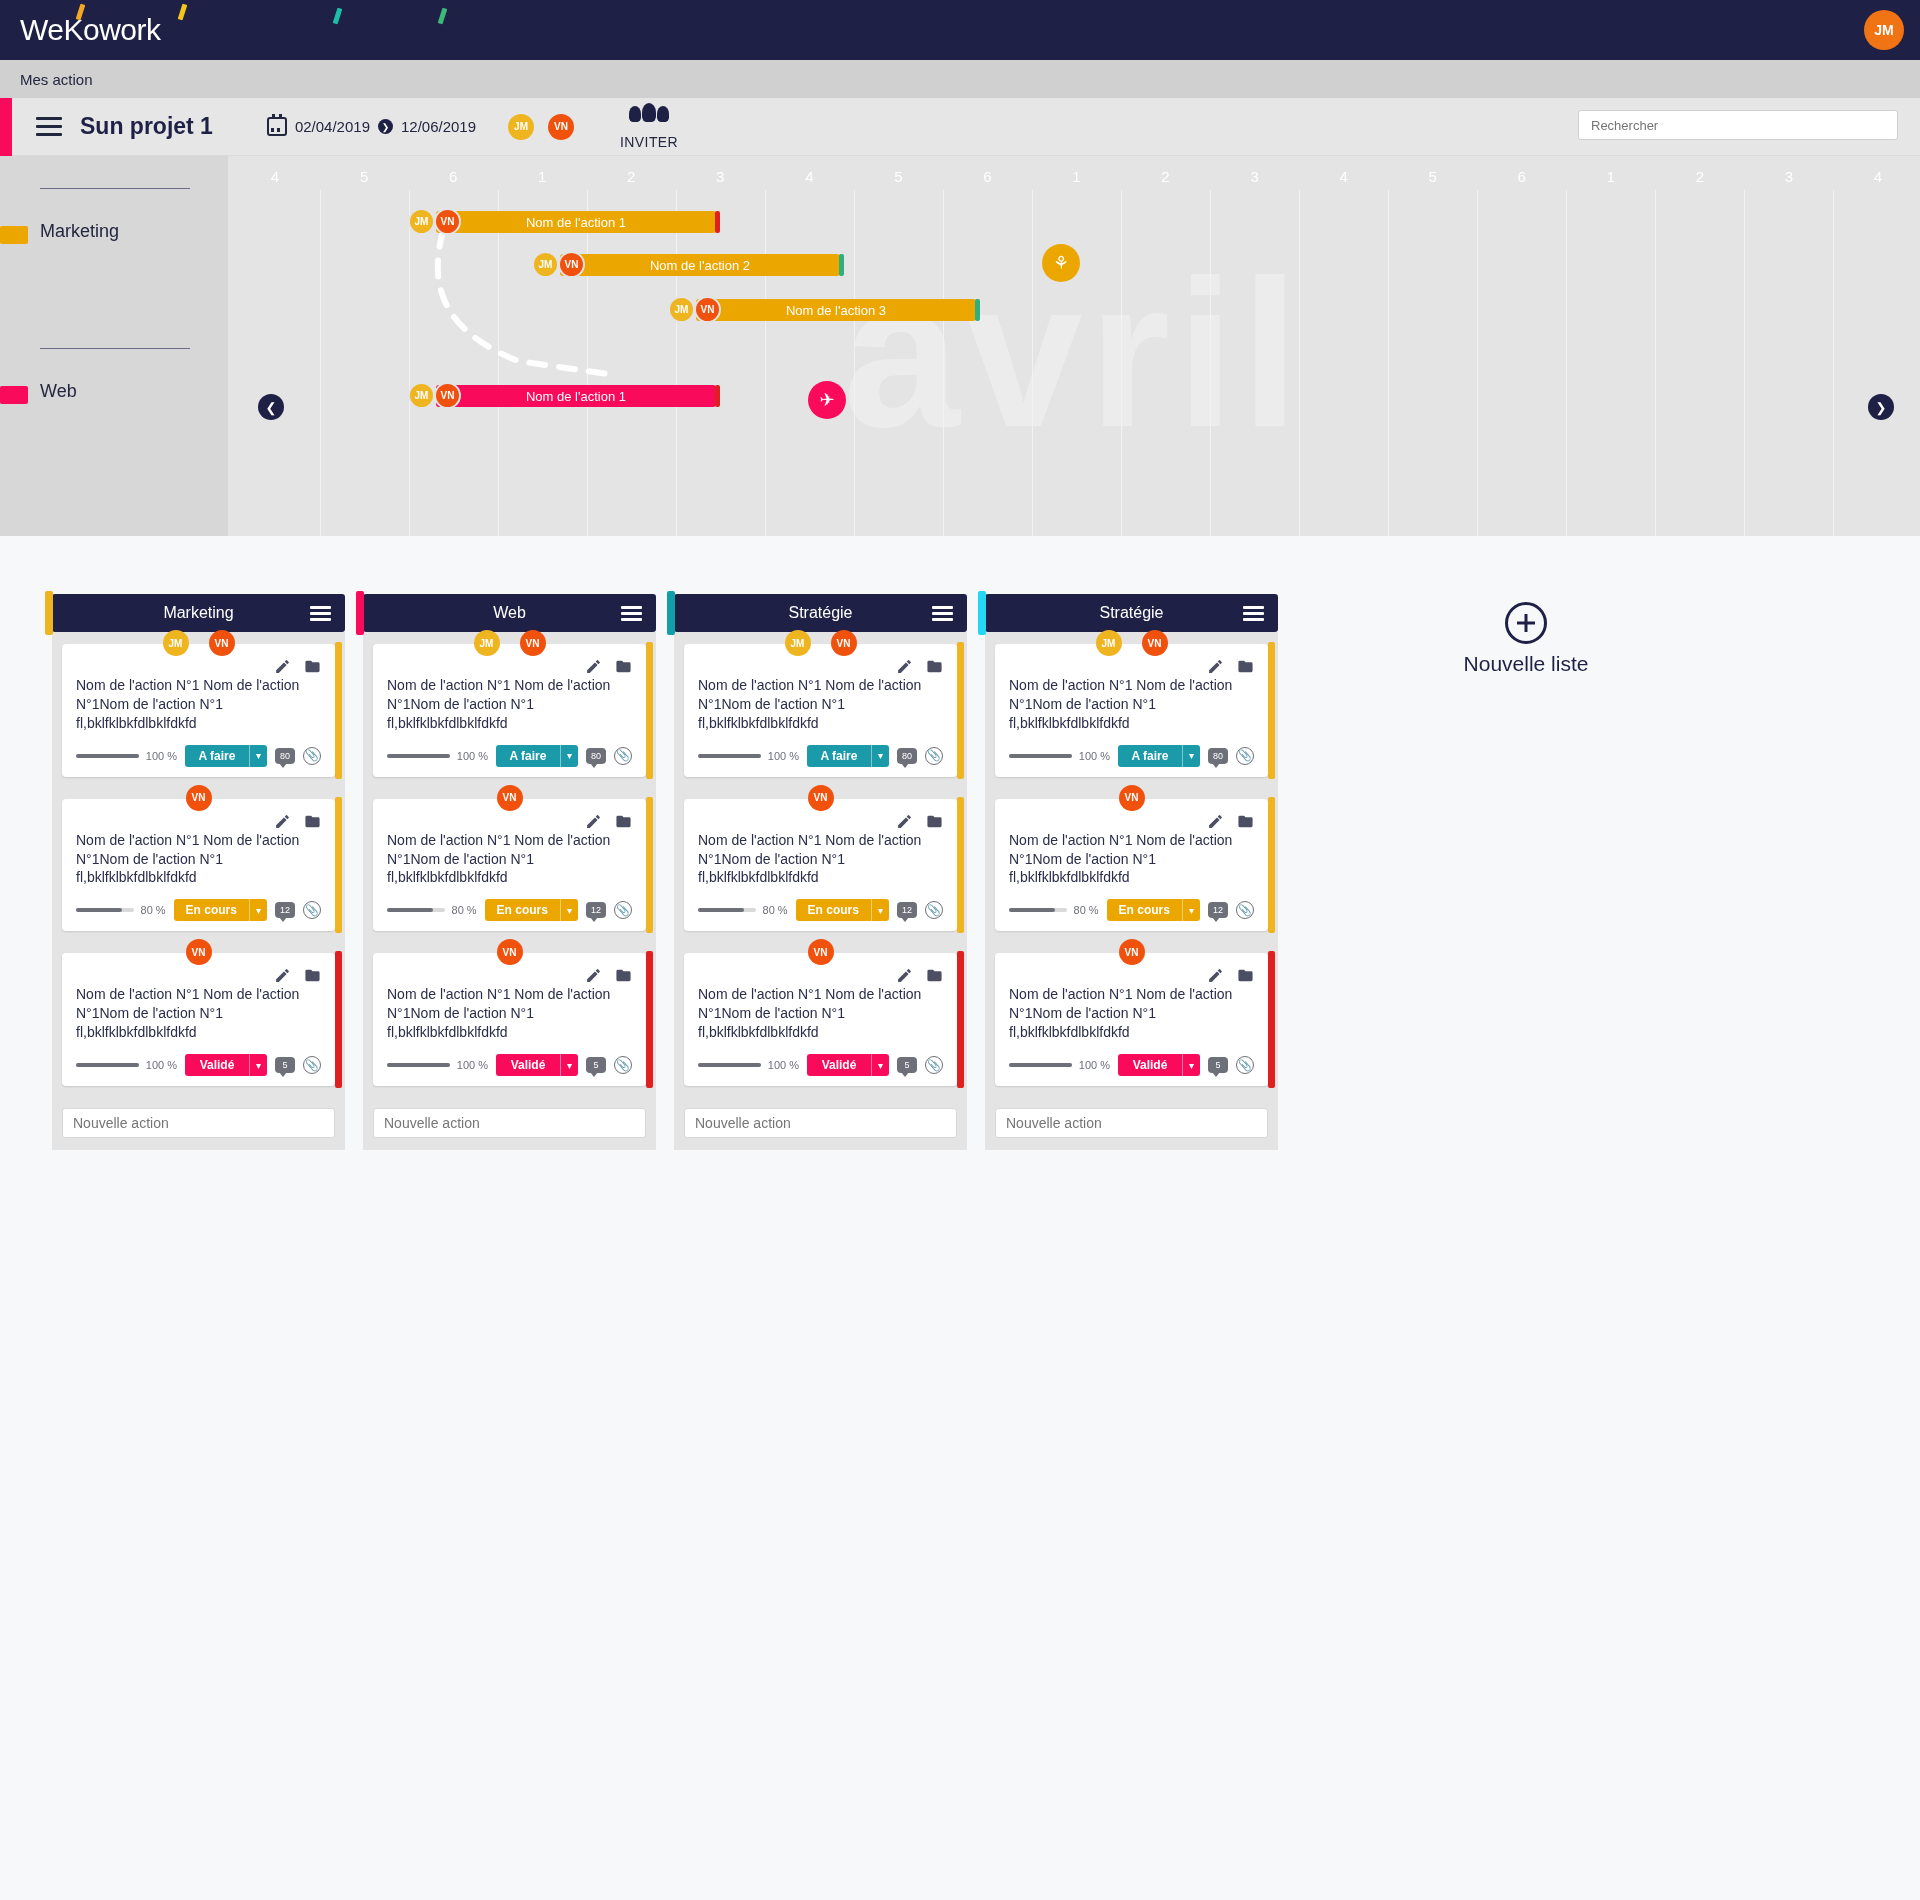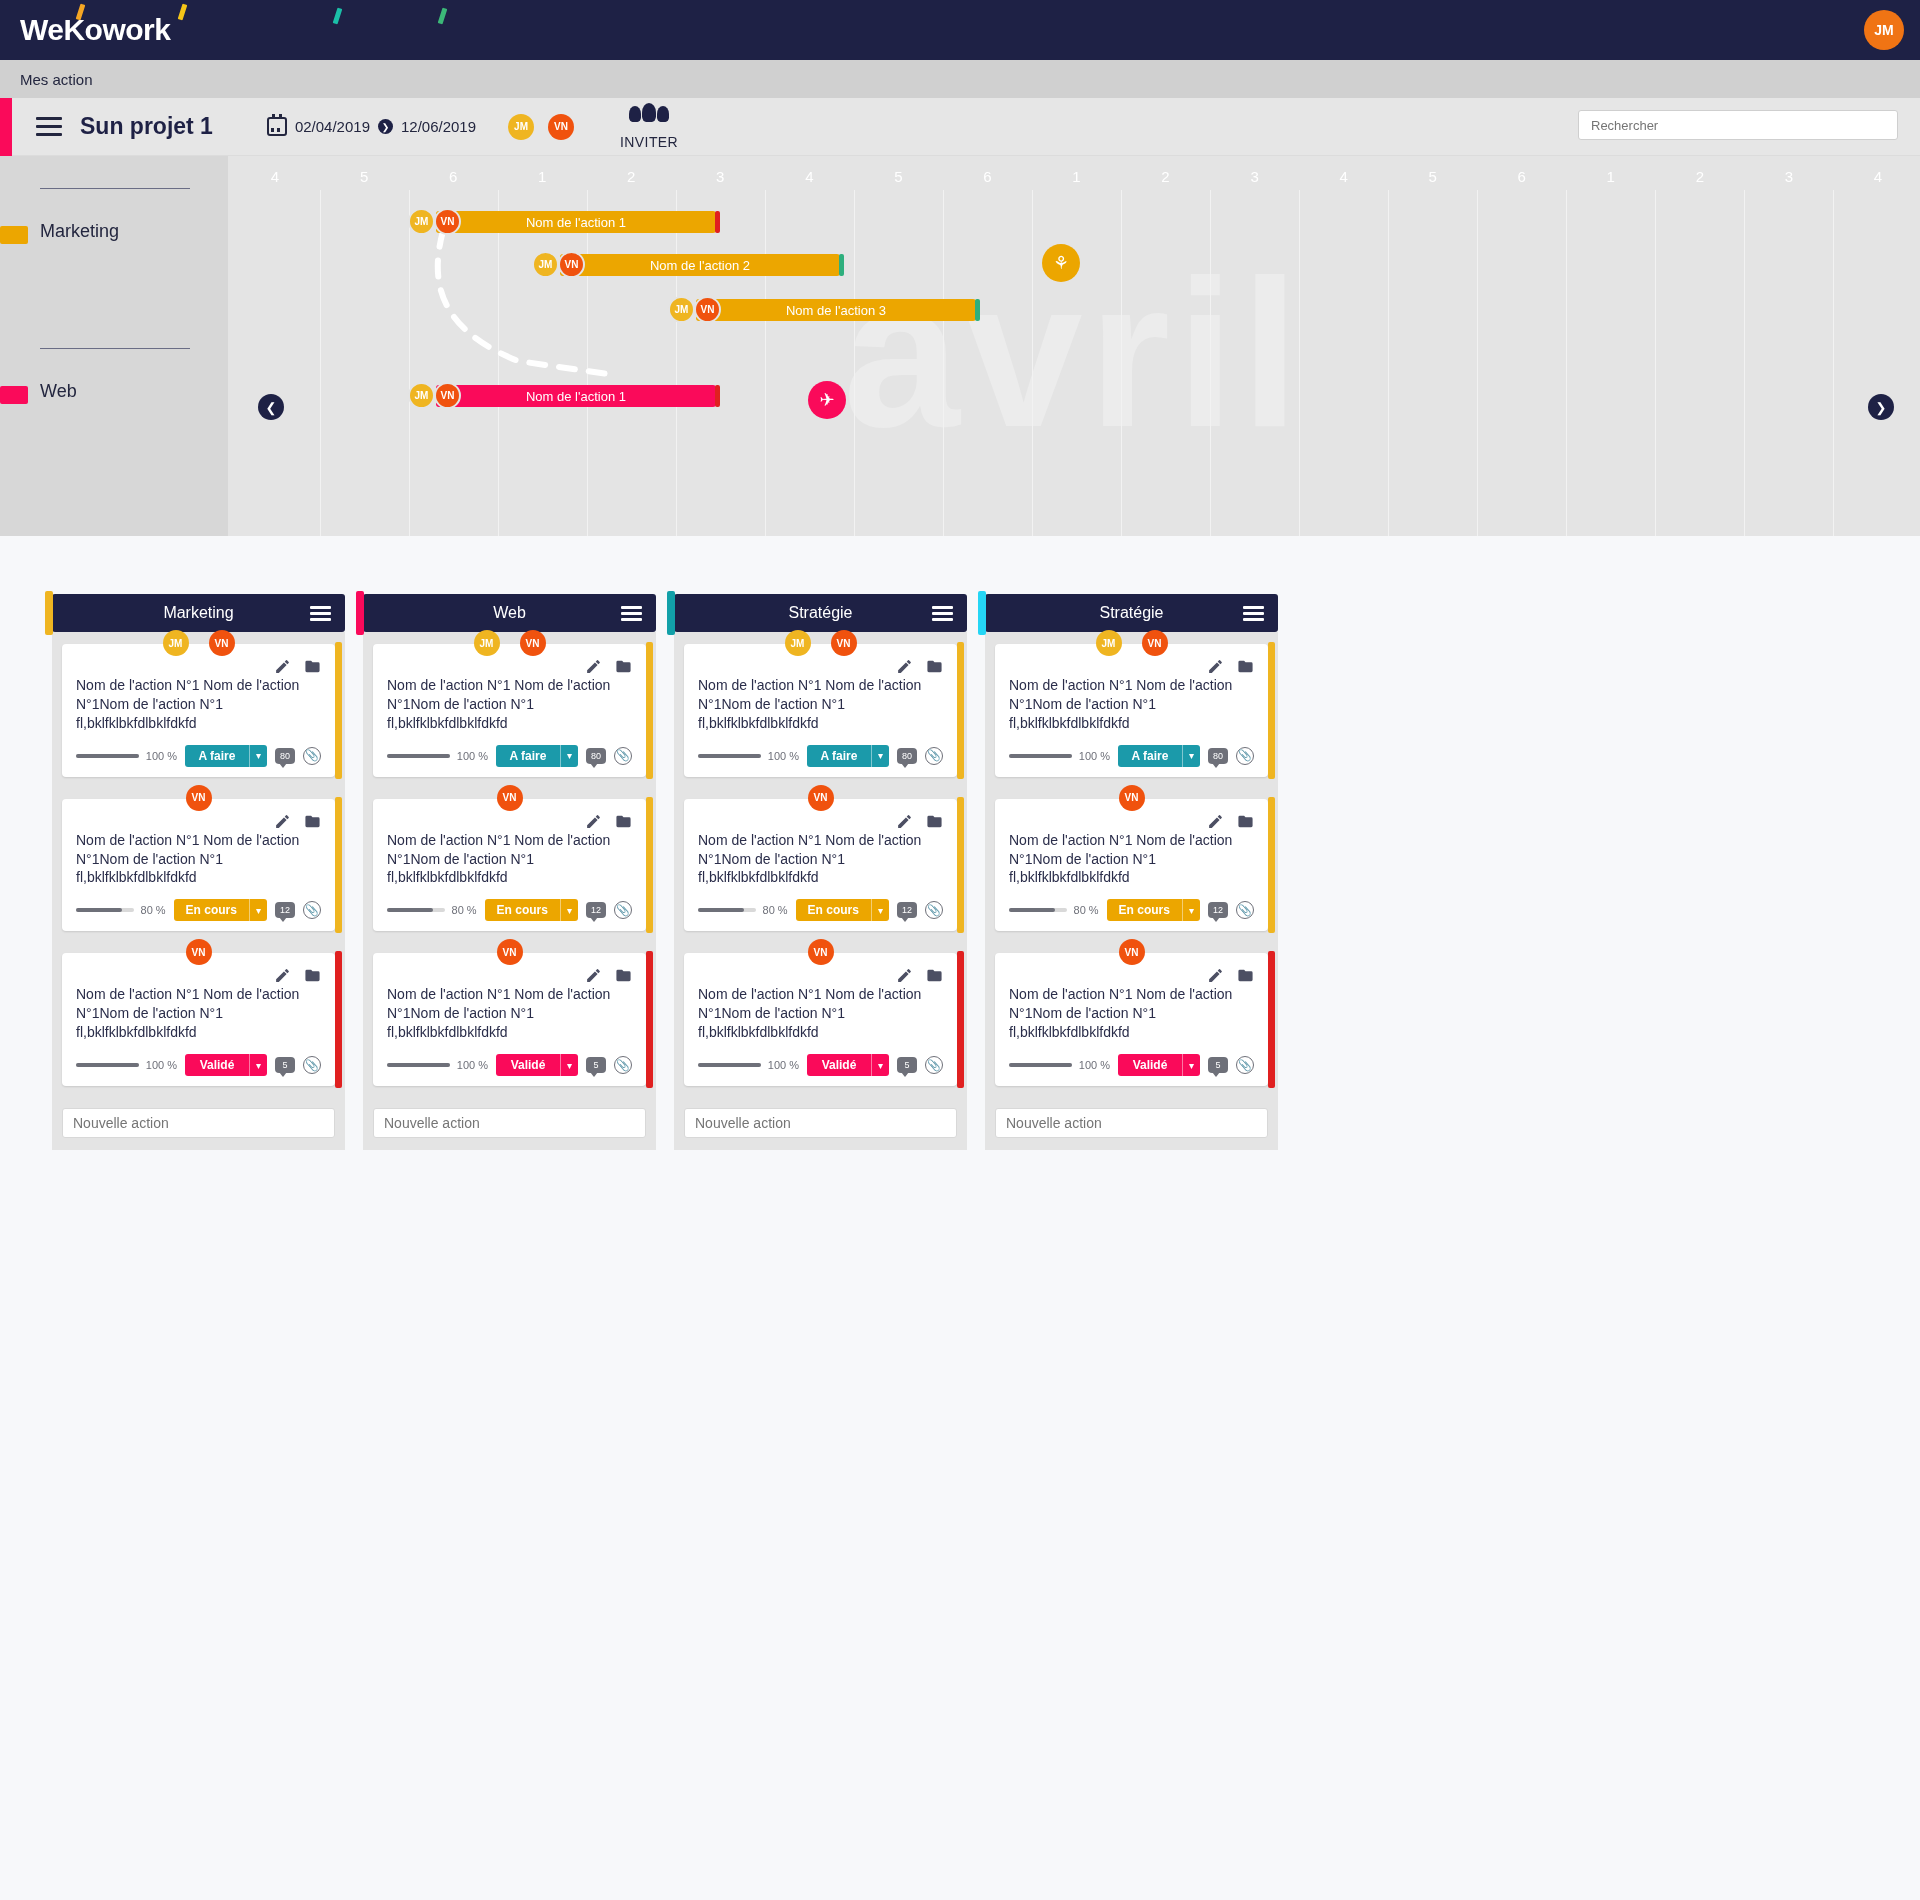--- a/index.html
+++ b/index.html
@@ -12,21 +12,21 @@
     overflow:hidden;
   }
 
   
   .topbar {
     height:60px; background:#1e2145; position:relative;
     display:flex; align-items:center;
   }
   .logo { margin-left:20px; position:relative; height:40px; display:flex; align-items:center; }
   .logo-text {
-    font-size:30px; font-weight:bold; color:#ffffff; letter-spacing:-0.5px;
+    font-size:30px; font-weight:normal; color:#ffffff; letter-spacing:-0.5px;
     font-family:"Liberation Sans", sans-serif;
   }
   .logo-tick { position:absolute; width:5px; height:16px; border-radius:1px; }
   .tick-a { background:#f5a623; left:58px; top:-6px; transform:rotate(18deg); }
   .tick-b { background:#f5c518; left:160px; top:-6px; transform:rotate(18deg); }
   .tick-c { background:#1bbfa8; left:315px; top:-2px; transform:rotate(18deg); }
   .tick-d { background:#3cb878; left:420px; top:-2px; transform:rotate(18deg); }
   .avatar-top {
     position:absolute; right:16px; top:10px;
     width:40px; height:40px; border-radius:50%;
@@ -770,13 +770,17 @@
             <span class="status-label st-done">Validé</span>
             <span class="status-caret st-done">▾</span>
           </div>
           <span class="badge-comment">5</span>
           <span class="clip">📎</span>
         </div>
       </div>
         <input class="newaction" value="" placeholder="Nouvelle action" style="">
       </div>
     </div>
+    <div class="newlist">
+    <div class="plus-circ"></div>
+    <div class="newlist-label">Nouvelle liste</div>
+    </div>
   </div>
 
 </body></html>

